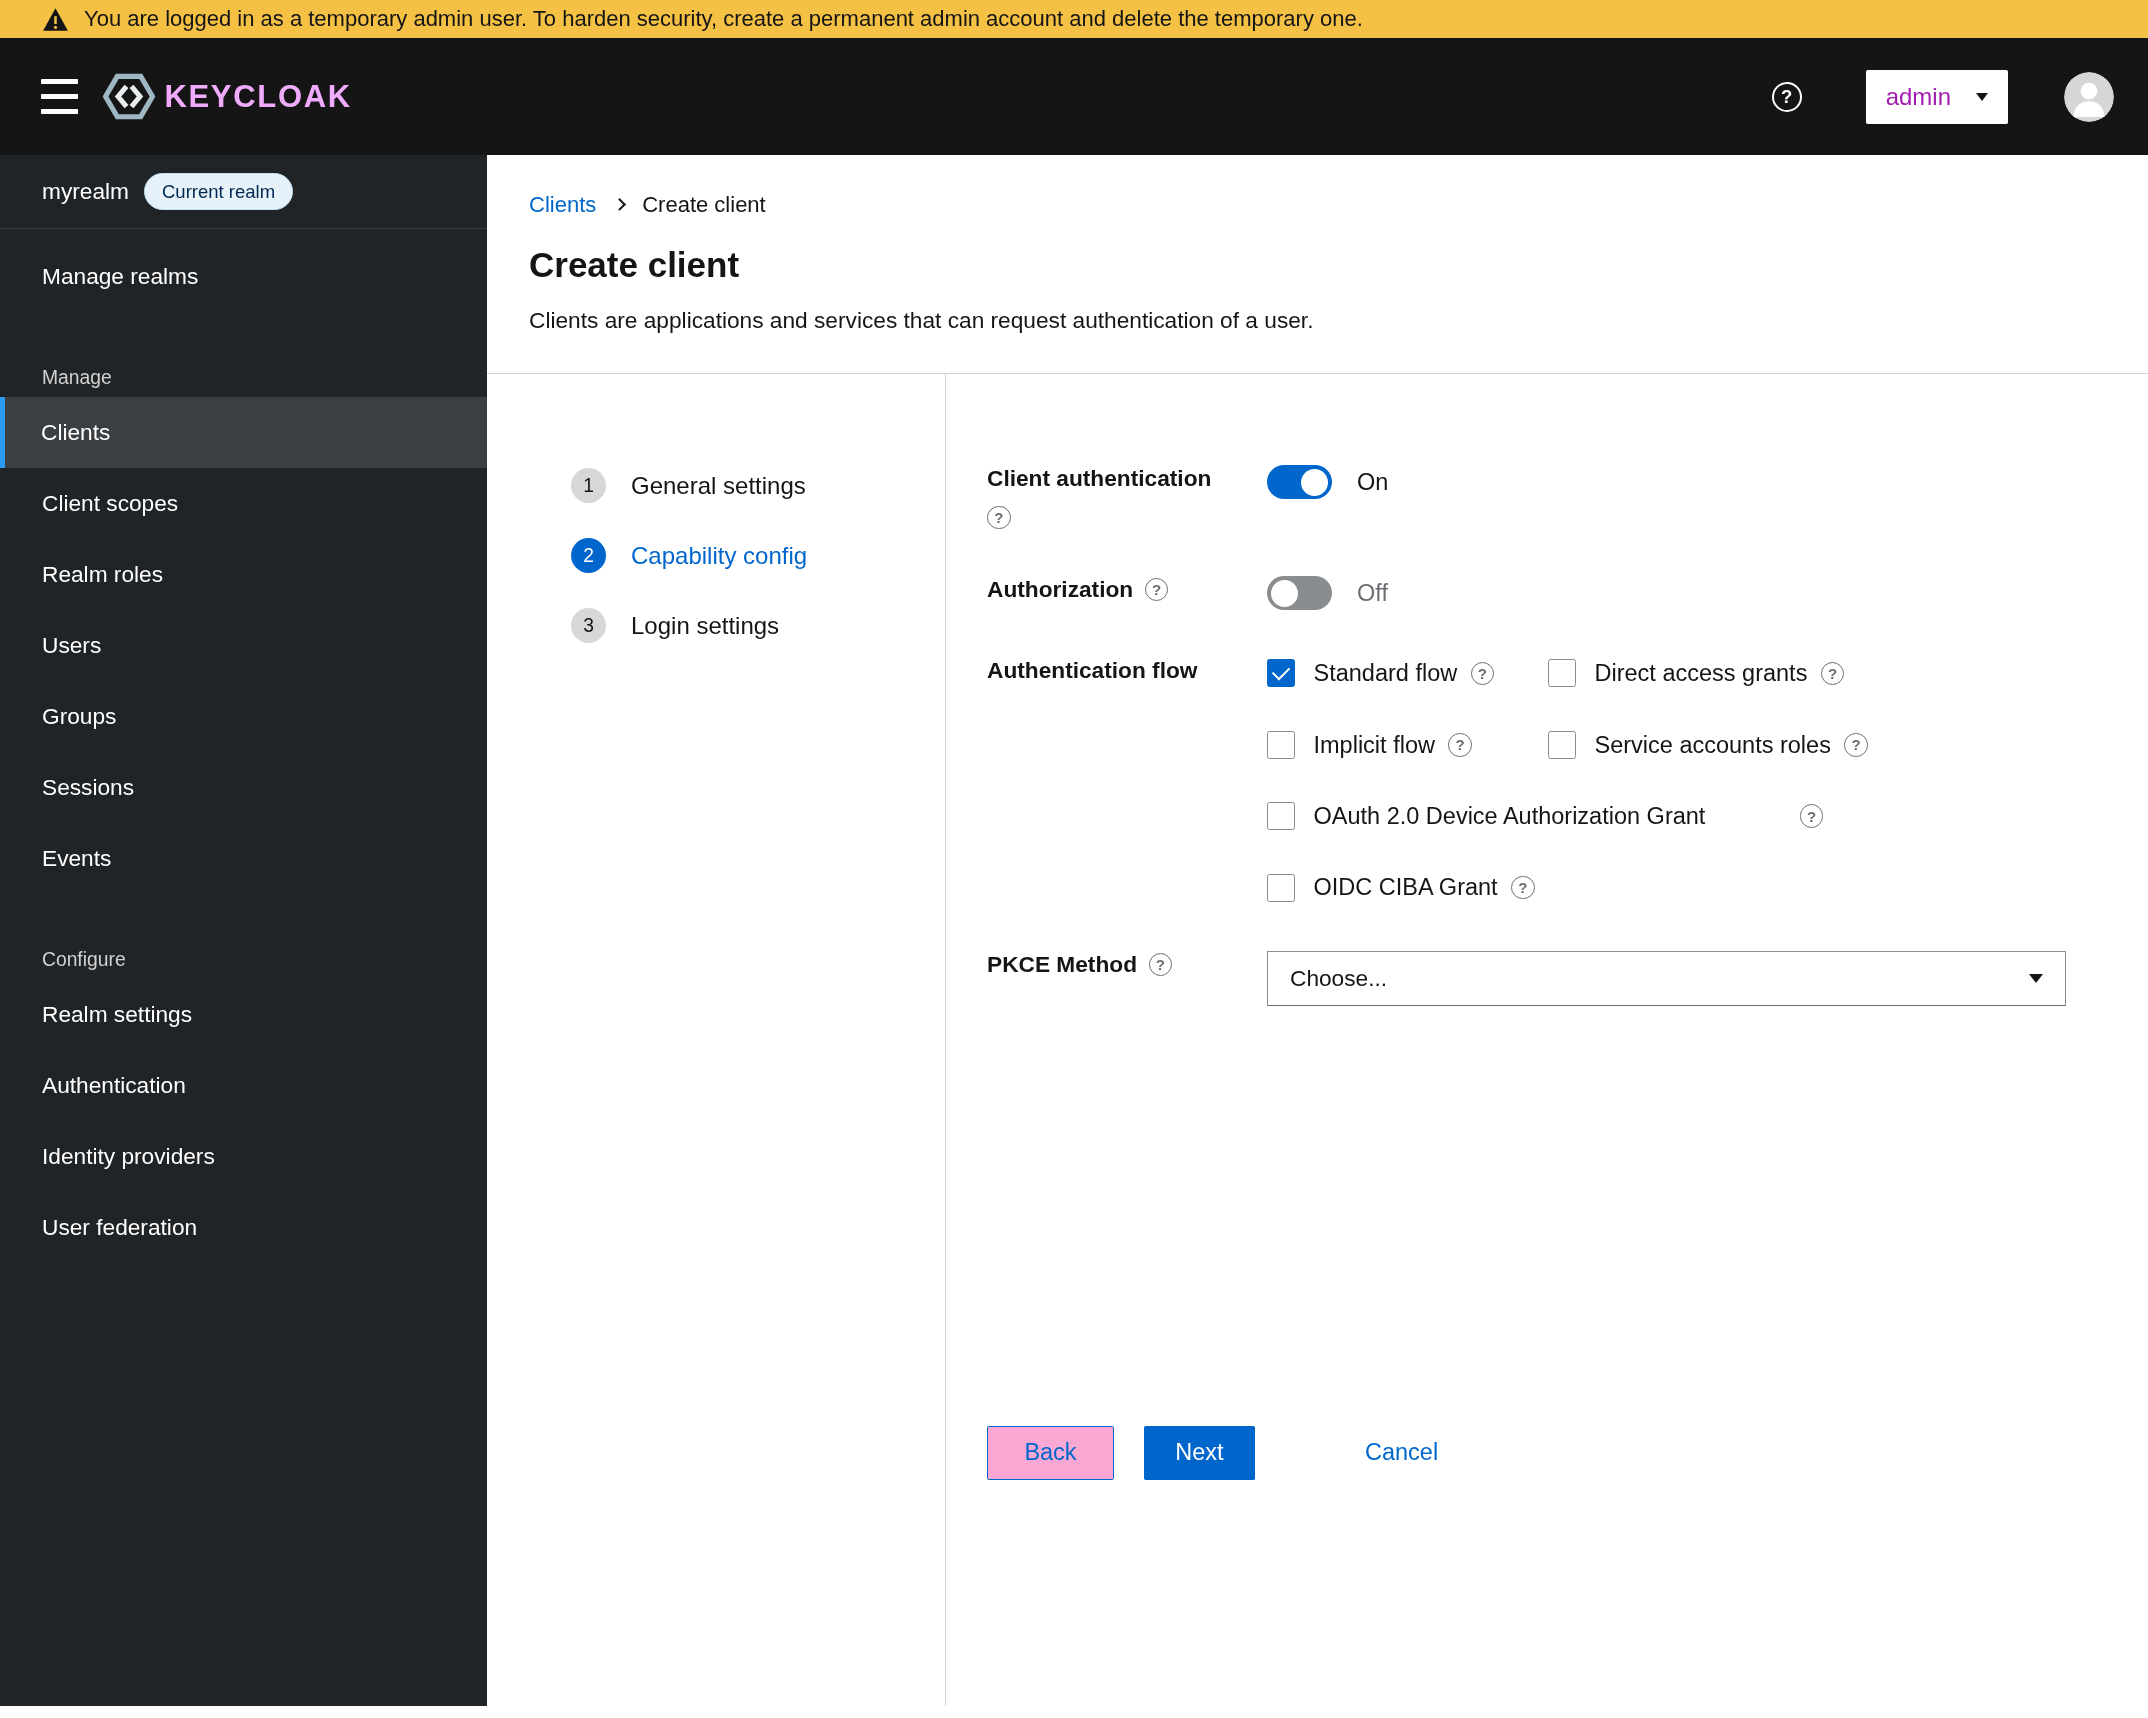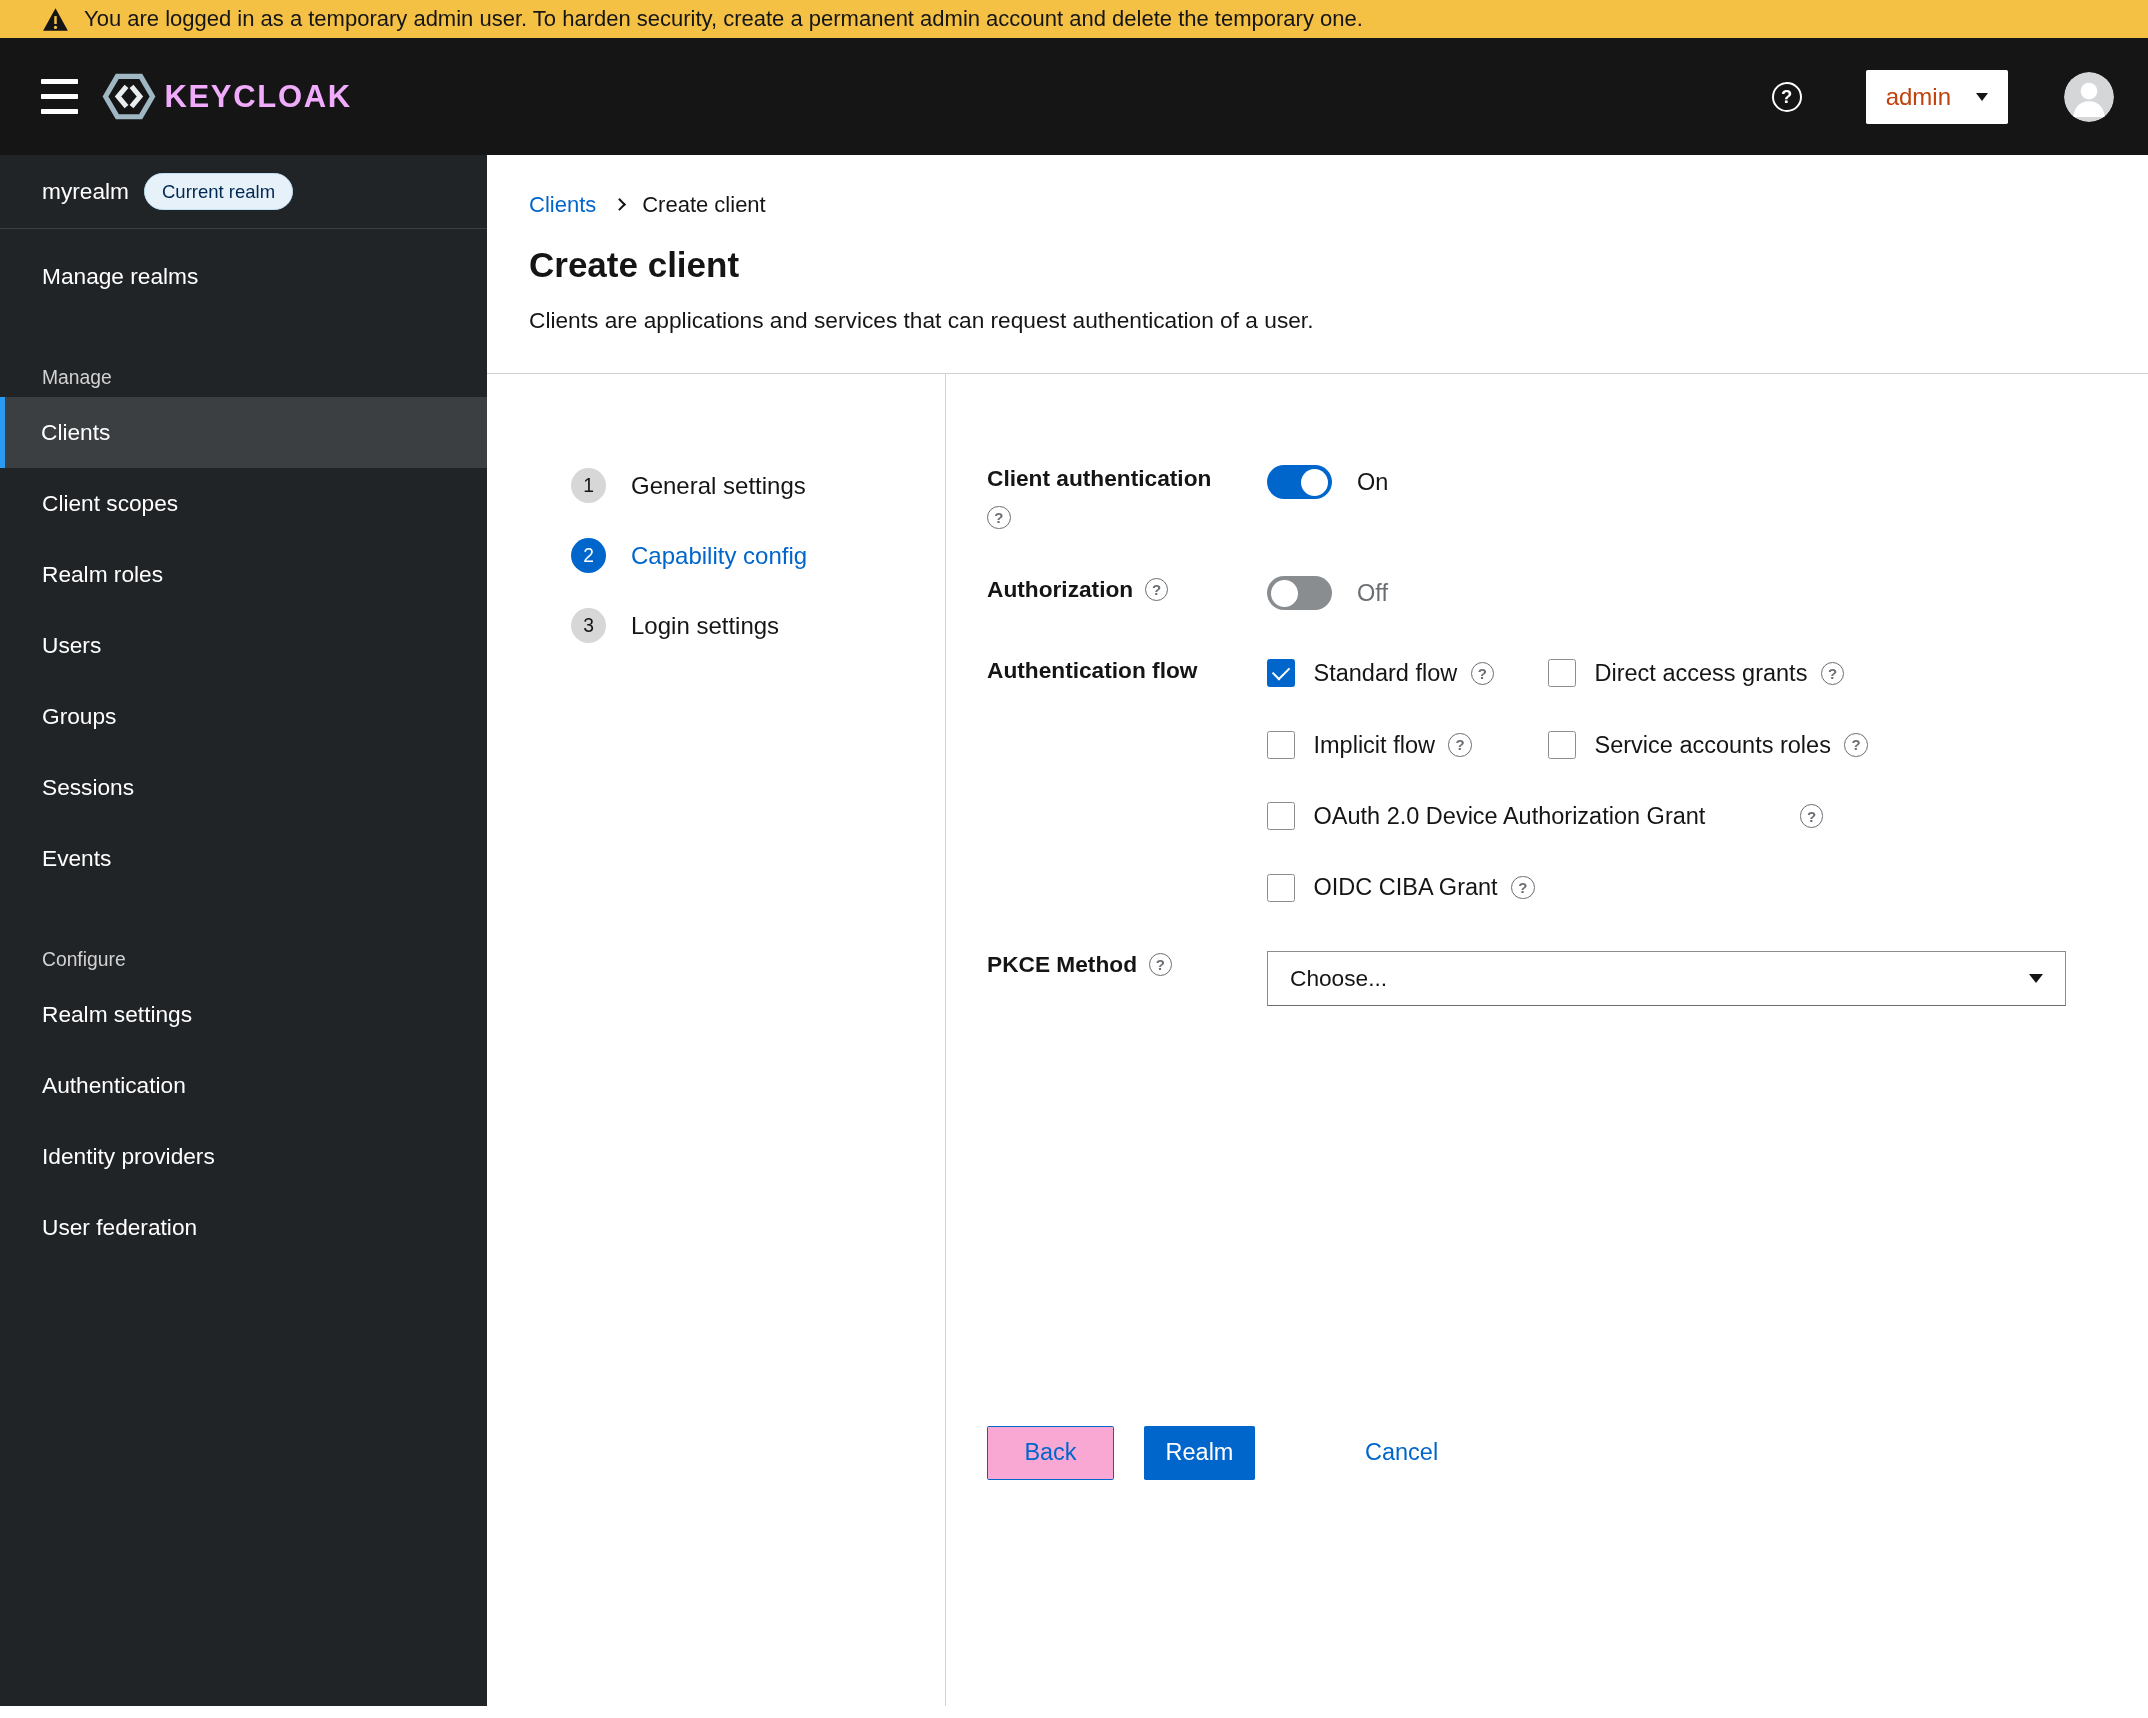--- a/index.html
+++ b/index.html
@@ -31,21 +31,21 @@
   .brand-text { font-size:31px; font-weight:bold; color:#f0abfc; letter-spacing:1.7px; }
   .mast-spacer { flex:1; }
   .help-circle {
     width:30px; height:30px; border:2.1px solid #fff; border-radius:50%;
     display:inline-flex; align-items:center; justify-content:center;
     color:#fff; font-size:18.5px; font-weight:bold; cursor:pointer; margin-right:42px;
   }
   .help-circle::after { content:"?"; }
   .user-menu {
     background:#fff; border:none; height:54px; padding:0 20px;
-    display:flex; align-items:center; gap:25px; font-size:24px; color:#c2410c;
+    display:flex; align-items:center; gap:25px; font-size:24px; color:#a21caf;
     cursor:pointer; margin-right:34px; border-radius:1.7px;
   }
   .caret-down-dark {
     width:0; height:0; border-left:6.7px solid transparent; border-right:6.7px solid transparent;
     border-top:8.4px solid #151515;
   }
   .avatar { width:50px; height:50px; border-radius:50%; overflow:hidden; cursor:pointer; flex-shrink:0; }
 
   
   .app-body { display:flex; height:1551px; }
@@ -332,21 +332,21 @@
           <div class="form-control">
             <div class="select">
               <span>Choose...</span>
               <span class="caret-select"></span>
             </div>
           </div>
         </div>
 
         <div class="actions">
           <button class="btn btn-back">Back</button>
-          <button class="btn btn-next">Realm</button>
+          <button class="btn btn-next">Next</button>
           <button class="btn-cancel">Cancel</button>
         </div>
 
       </div>
     </div>
   </main>
 </div>
 
 
 </body></html>

